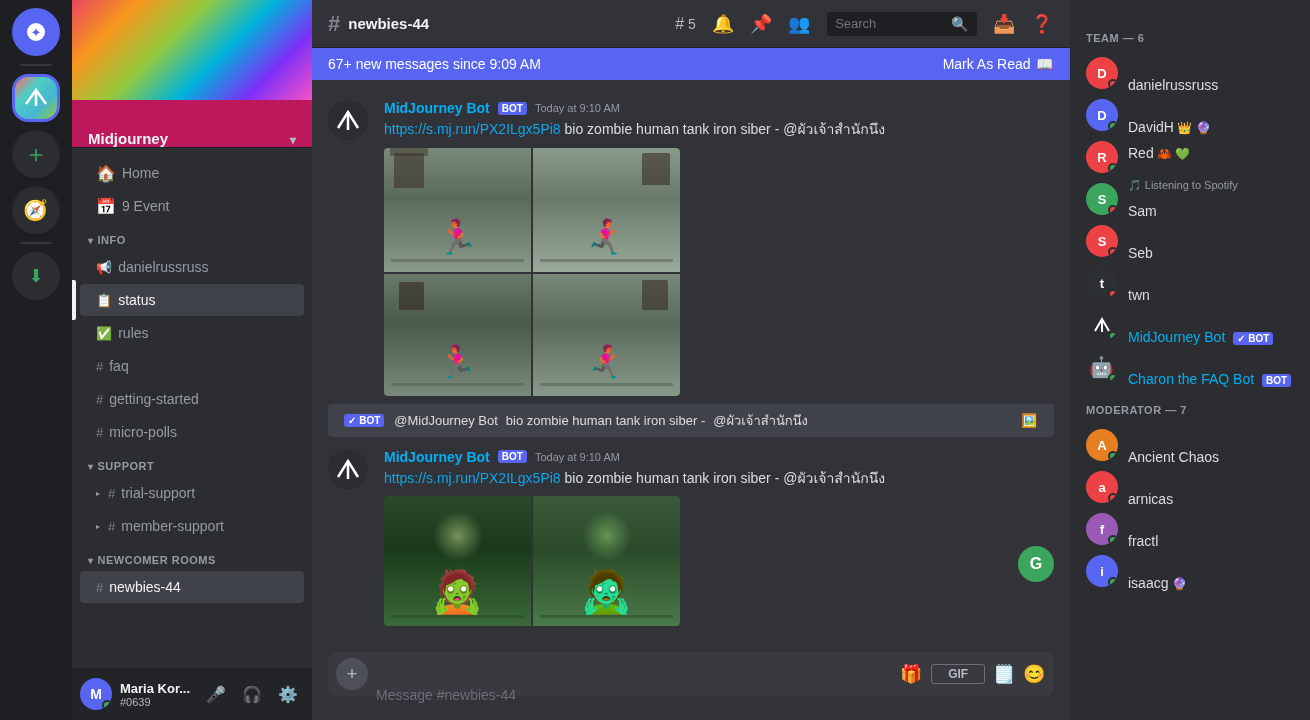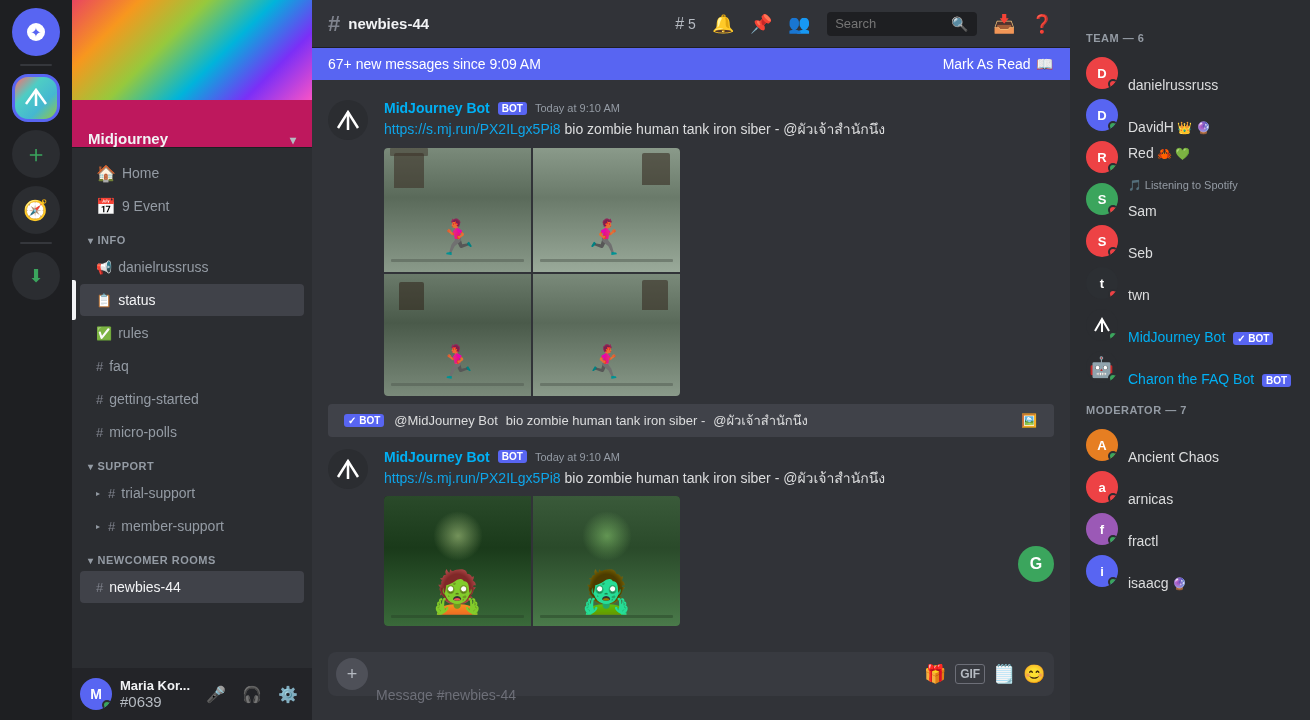--- a/index.html
+++ b/index.html
@@ -130,21 +130,21 @@
     .user-area {
       height: 52px;
       background: #232428;
       display: flex;
       align-items: center;
       padding: 0 8px;
       gap: 8px;
     }
     .user-info { flex: 1; }
     .user-name { font-size: 13px; font-weight: 600; color: #f2f3f5; }
-    .user-tag { font-size: 15px; color: #b5bac1; }
+    .user-tag { font-size: 11px; color: #b5bac1; }
     .user-controls { display: flex; gap: 4px; }
     .user-control-btn {
       width: 32px;
       height: 32px;
       border-radius: 4px;
       display: flex;
       align-items: center;
       justify-content: center;
       cursor: pointer;
       color: #b5bac1;
@@ -787,21 +787,21 @@
   <div style="position:relative;">
     <div class="green-circle-btn">G</div>
   </div>
 
   <div class="chat-input-area">
     <div class="chat-input-box">
       <div class="input-add-btn">+</div>
       <input class="chat-input" type="text" placeholder="Message #newbies-44" style="">
       <div class="input-actions">
         <div class="input-action-btn" title="Gift">🎁</div>
-        <div class="input-action-btn" title="GIF" style="font-size:12px;font-weight:700;border:1px solid #6d6f78;padding:2px 4px;border-radius:3px;">GIF</div>
+        <div class="input-action-btn" title="GIF" style="font-size:12px;font-weight:700;border:1px solid #6d6f78;padding:2px 16px;border-radius:3px;">GIF</div>
         <div class="input-action-btn" title="Sticker">🗒️</div>
         <div class="input-action-btn" title="Emoji">😊</div>
       </div>
     </div>
   </div>
 </div>
 
 <div class="members-sidebar">
 
   <div class="members-category">TEAM — 6</div>

